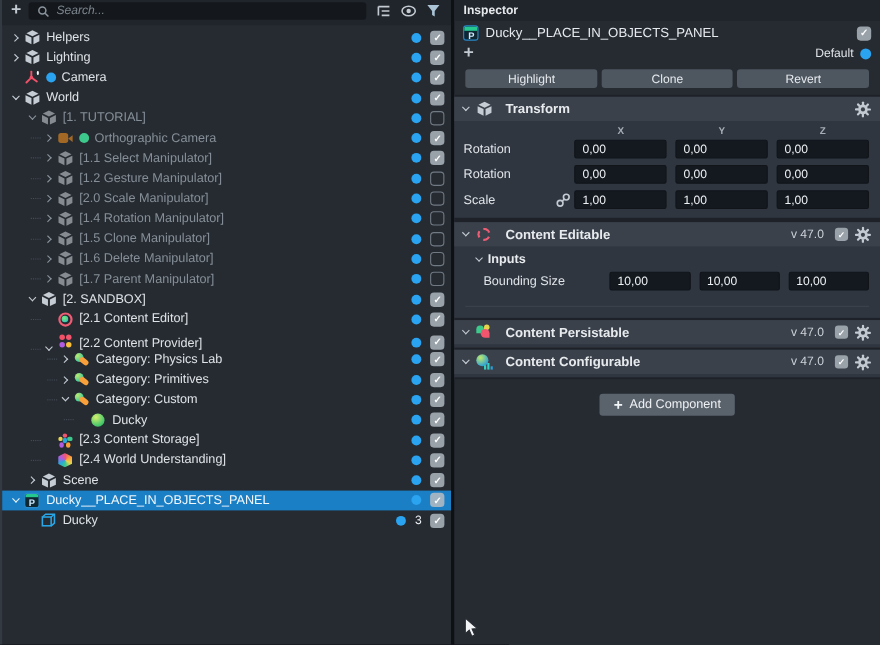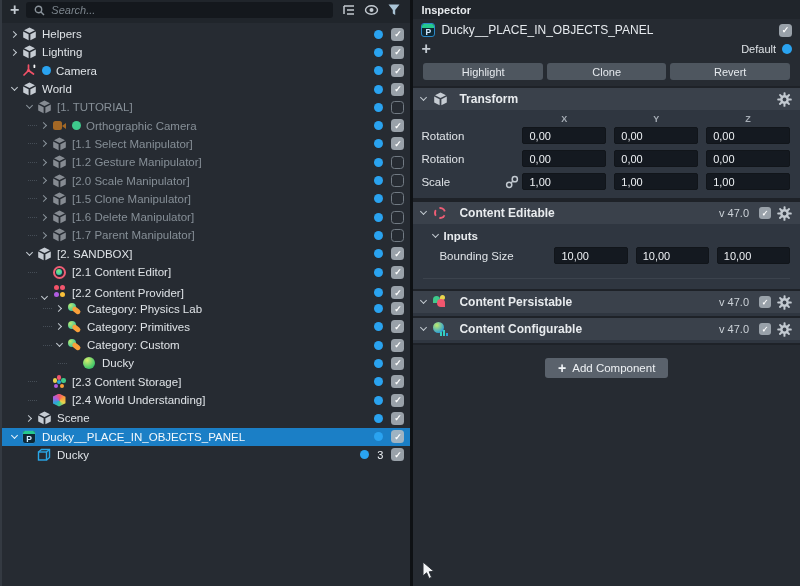--- a/index.html
+++ b/index.html
@@ -342,20 +342,40 @@
           </span>
           <span class="t-icon">
             <svg width="15" height="14" viewBox="0 0 15 14">
               <g fill="#c6ccd3">
                 <polygon points="7.5,0.5 13,3.2 7.5,5.9 2,3.2"></polygon>
                 <polygon points="1.2,4.6 6.6,7.2 6.6,13.2 1.2,10.6"></polygon>
                 <polygon points="13.8,4.6 8.4,7.2 8.4,13.2 13.8,10.6"></polygon>
               </g>
             </svg>
           </span>
+          <span class="t-label">[1.4 Rotation Manipulator]</span>
+          <span class="t-right">
+            <span class="vis-dot"></span>
+            <span class="cbox off"></span>
+          </span>
+        </div>
+        <div class="trow dim" style="padding-left: 36px;">
+          <span class="guide-dash" style="left: 26px;"></span>
+          <span class="chev-slot">
+            <span class="chev closed"></span>
+          </span>
+          <span class="t-icon">
+            <svg width="15" height="14" viewBox="0 0 15 14">
+              <g fill="#c6ccd3">
+                <polygon points="7.5,0.5 13,3.2 7.5,5.9 2,3.2"></polygon>
+                <polygon points="1.2,4.6 6.6,7.2 6.6,13.2 1.2,10.6"></polygon>
+                <polygon points="13.8,4.6 8.4,7.2 8.4,13.2 13.8,10.6"></polygon>
+              </g>
+            </svg>
+          </span>
           <span class="t-label">[1.5 Clone Manipulator]</span>
           <span class="t-right">
             <span class="vis-dot"></span>
             <span class="cbox off"></span>
           </span>
         </div>
         <div class="trow dim" style="padding-left: 36px;">
           <span class="guide-dash" style="left: 26px;"></span>
           <span class="chev-slot">
             <span class="chev closed"></span>

